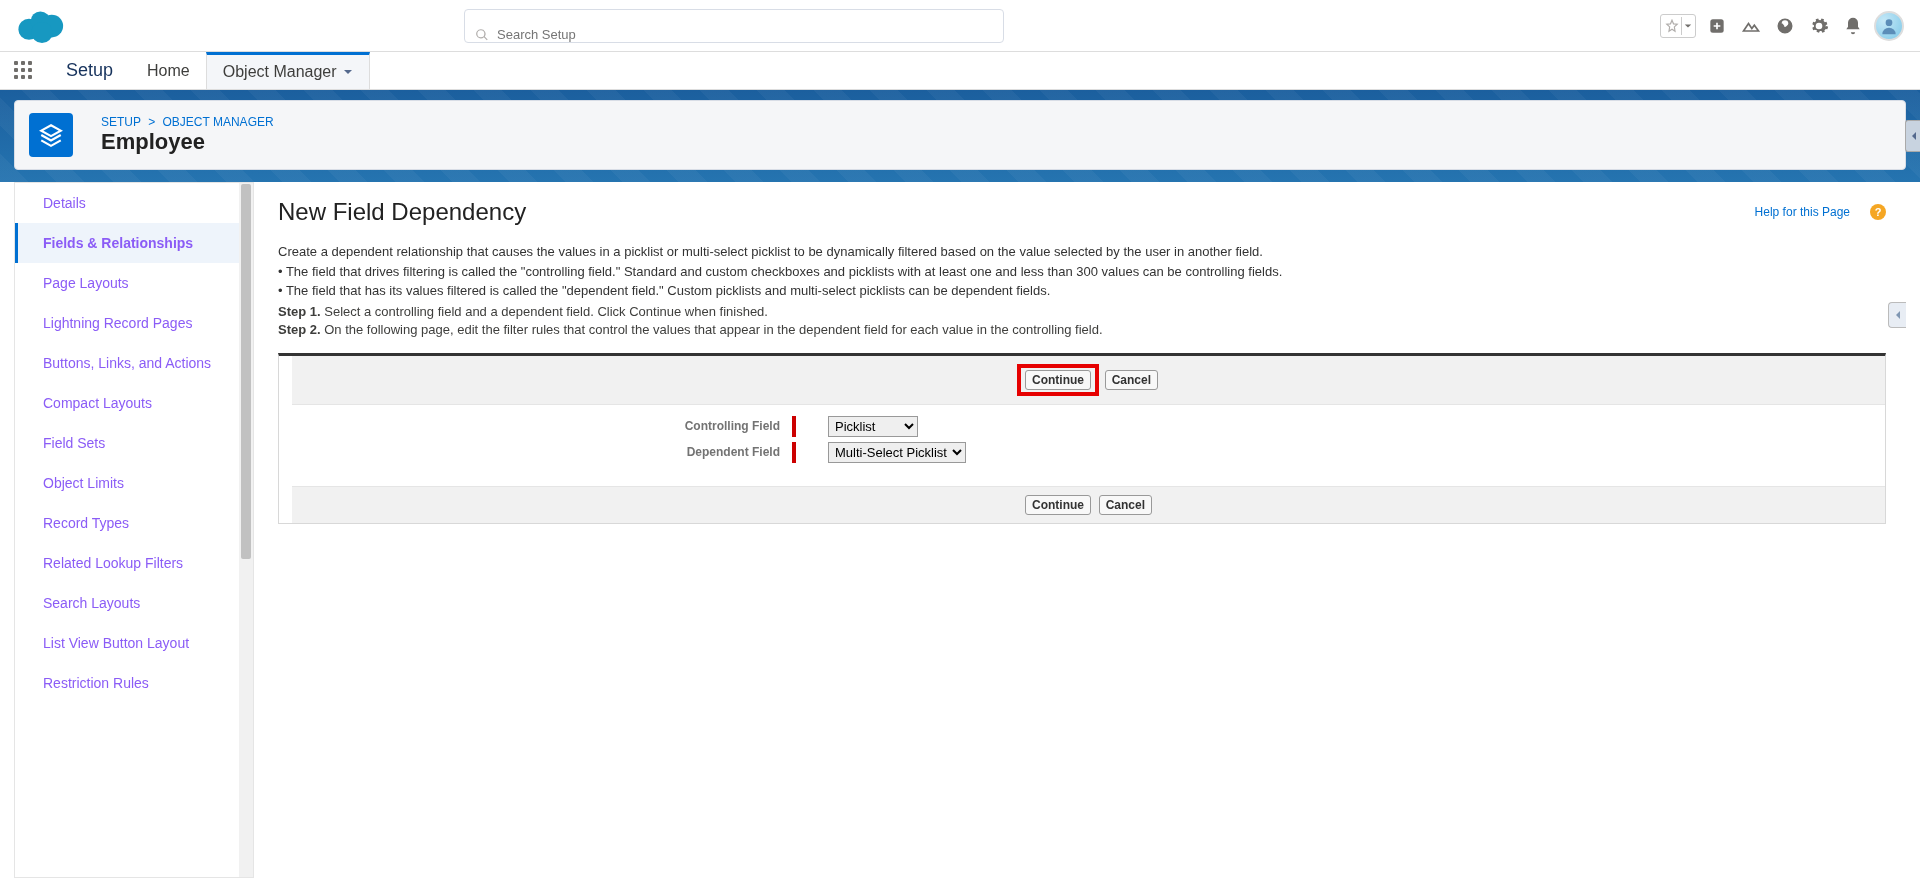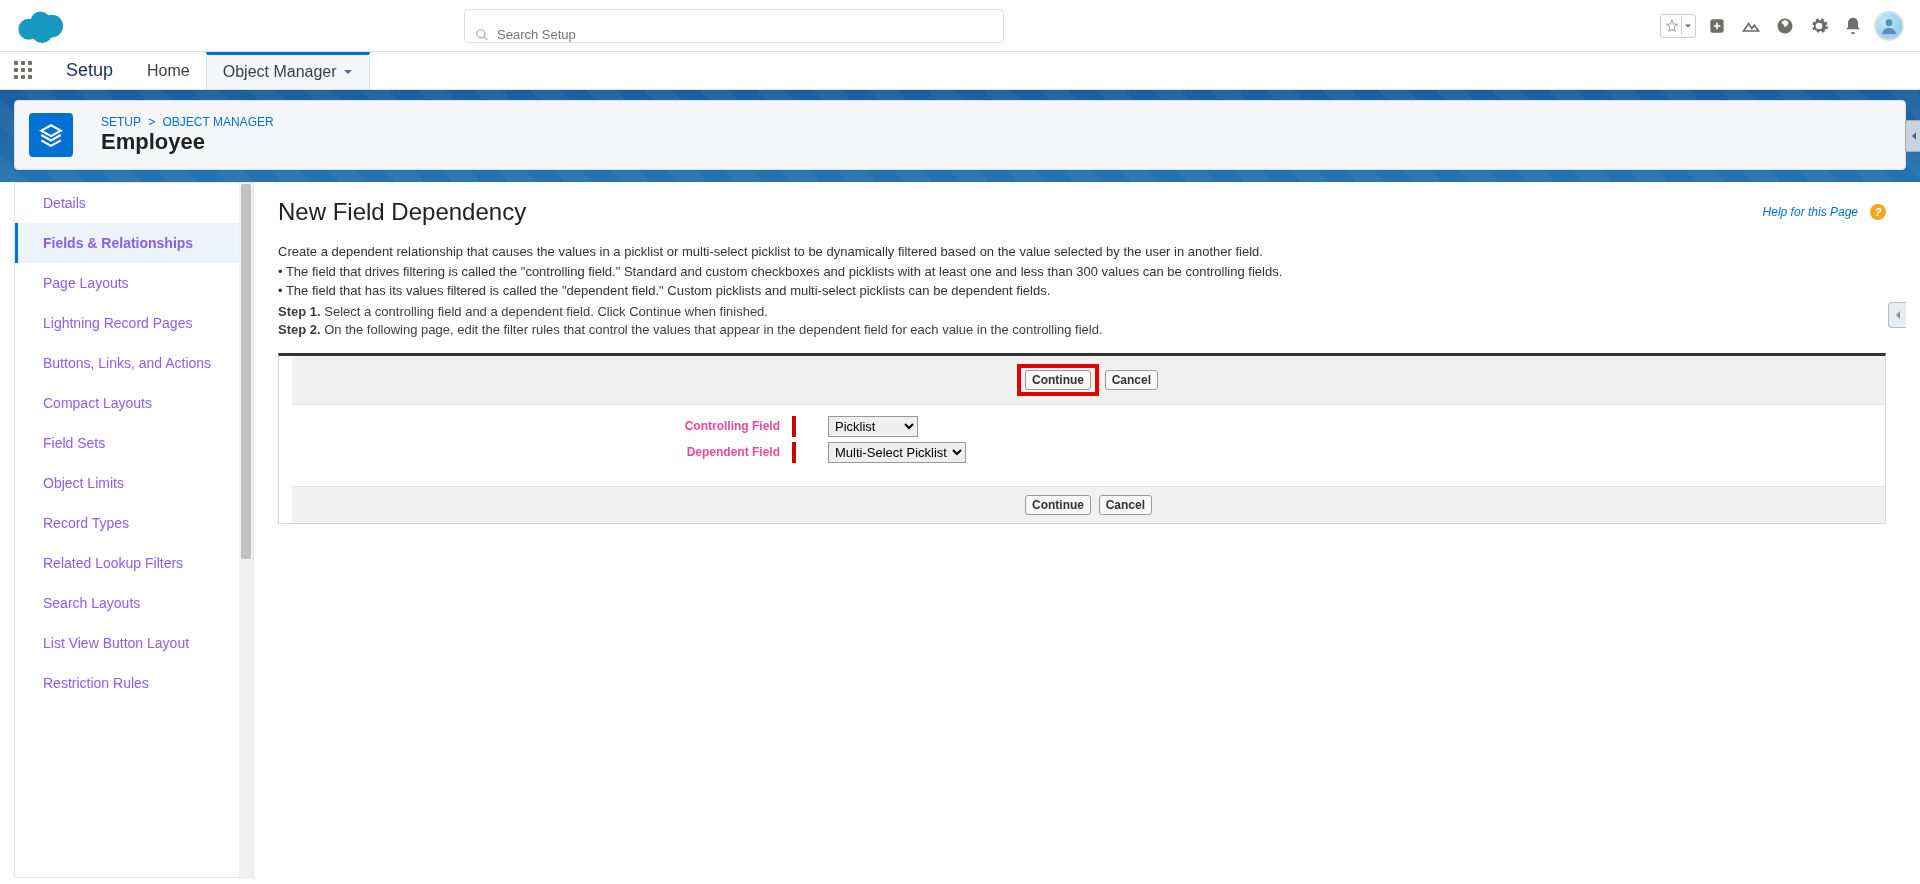--- a/index.html
+++ b/index.html
@@ -43,36 +43,36 @@
   .main-row { display: flex; height: calc(100vh - 52px - 38px - 98px); margin: 0 14px; background: #fff; }
   .sidebar-wrap { width: 240px; border: 1px solid #e5e5e5; background: #fff; position:relative; }
   .sidebar-scroll { position:absolute; right:0; top:0; width:14px; height:100%; background:#f1f1f1; }
   .sidebar-thumb { width:10px; margin:1px auto 0; height:54%; background:#c1c1c1; border-radius:2px; }
   .side-item { padding: 12px 28px; font-size: 14px; color: #8b5cf6; cursor: pointer; }
   .side-item.active { background: #eef4fb; border-left: 3px solid #0070d2; font-weight: 700; padding-left:25px; }
   
   .content { flex: 1; padding: 16px 20px 0 24px; position:relative; overflow:hidden; }
   .page-title-row { display:flex; align-items:center; }
   .page-title { font-size: 24px; font-weight: 400; color: #222; }
-  .help-link { margin-left:auto; color:#0070d2; font-size:12px; display:flex; align-items:center; gap:12px;font-style:italic; }
+  .help-link { margin-left:auto; color:#0070d2; font-size:12px; display:flex; align-items:center; gap:20px; }
   .help-icon { width:16px; height:16px; background:#f5a623; border-radius:50%; display:flex;align-items:center;justify-content:center; color:#fff; font-size:11px; font-weight:bold; }
   
   .desc-block { margin-top: 16px; font-size: 13px; color: #333; line-height: 1.5; }
   .step-line { margin-top: 3px; font-size:13px; }
   .step-line b { font-weight:700; }
   
   .form-sec { margin-top: 16px; border: 1px solid #d8d8d8; border-top: 3px solid #333; padding-left: 13px; }
   .btn-row { background: #f1f1f1; padding: 8px 0; text-align:center; border-bottom:1px solid #e5e5e5; }
   .btn-row.bottom { border-top:1px solid #e5e5e5; border-bottom:none; }
   .sf-btn { background:#f8f8f8; border:1px solid #999; border-radius:3px; padding:2px 6px; font-size:12px; font-weight:700; cursor:pointer; color:#333; margin:0 2px; }
   .red-highlight { display:inline-block; border:4px solid #e60000; padding:2px; }
   
   .field-rows { padding: 6px 0 18px 0; }
   .field-row { display:flex; align-items:center; margin:5px 0; }
-  .field-label { width: 500px; text-align:right; padding-right:12px; font-size:12px; font-weight:700; color:#ec4899; }
+  .field-label { width: 500px; text-align:right; padding-right:12px; font-size:12px; font-weight:700; color:#737373; }
   .req-bar { display:inline-block; width:4px; background:#c00; align-self:stretch; margin-right:4px; }
   .sel-wrap { display:flex; align-items:stretch; }
   .sf-select { border:1px solid #999; background:#efefef; font-size:13px; padding:1px 2px; min-width:90px;margin-left:28px; }
   
   .mini-edge { position:absolute; right:0; top:120px; width:18px; height:26px; background:#e8edf4; border:1px solid #bbb; border-right:none; border-radius:4px 0 0 4px; display:flex;align-items:center;justify-content:center; }
 </style>
 </head>
 <body>
 
 <div class="top-header">

